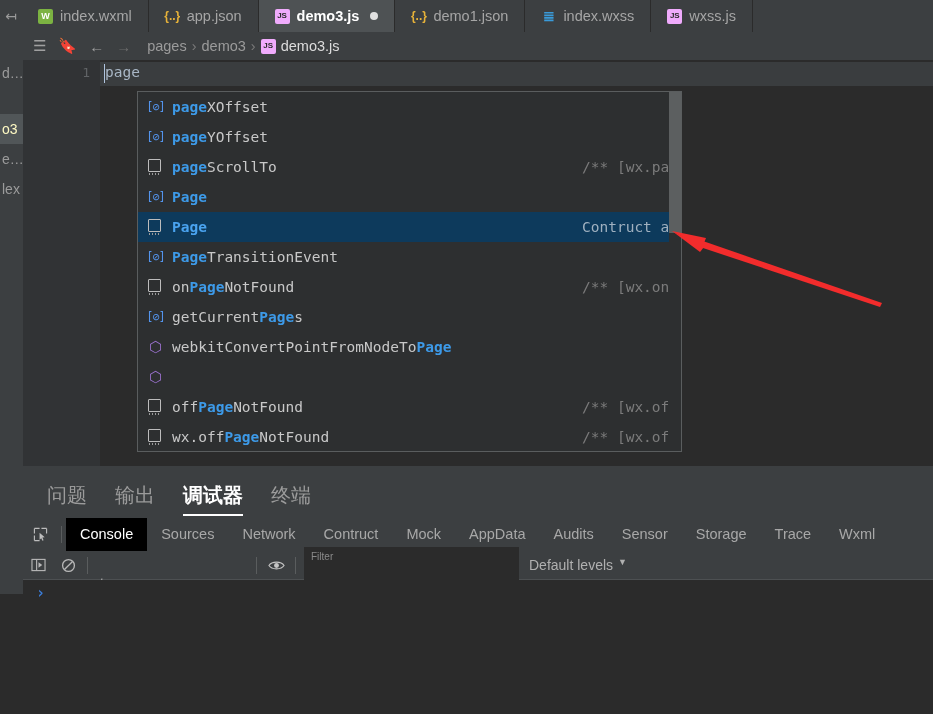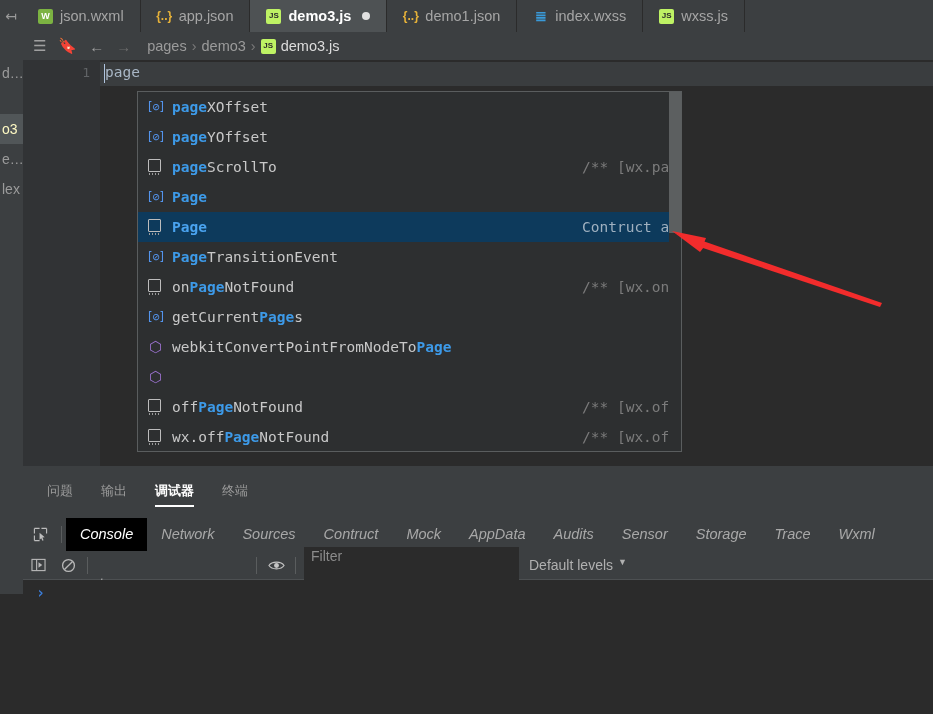--- a/index.html
+++ b/index.html
@@ -40,21 +40,21 @@
     background: #4e5254;
     color: #ffffff;
     font-weight: bold;
   }
   .ficon {
     width: 15px; height: 15px; flex: 0 0 15px;
     display: inline-flex; align-items: center; justify-content: center;
     font-size: 8px; font-weight: bold; line-height: 1;
     border-radius: 2px;
   }
-  .ficon.js { background: #bef264; color: #2b2b2b; font-family: "Liberation Sans", sans-serif; }
+  .ficon.js { background: #f0abfc; color: #2b2b2b; font-family: "Liberation Sans", sans-serif; }
   .ficon.json { background: transparent; color: #e8b339; font-size: 12px; }
   .ficon.wxml { background: #7cb342; color: #ffffff; border-radius: 2px 2px 2px 2px; font-size: 9px; }
   .ficon.wxss { background: transparent; color: #3a9ad9; font-size: 14px; font-weight: bold; }
   .tab-dot {
     width: 8px; height: 8px; border-radius: 50%;
     background: #e0e0e0; margin-left: 4px;
   }
 
   
   .breadcrumb-bar {
@@ -189,21 +189,21 @@
   .bottom-panel {
     position: absolute; left: 23px; top: 466px; width: 910px; height: 248px;
     background: #3c3f41;
   }
   .cn-tabs {
     position: absolute; left: 0; top: 16px; width: 910px; height: 36px;
     display: flex; align-items: flex-start; gap: 28px;
     padding-left: 24px; box-sizing: border-box;
   }
   .cn-tab {
-    color: #9b9b9b; font-size: 13px;
+    color: #9b9b9b; font-size: 20px;
     padding-bottom: 7px;
     position: relative;
   }
   .cn-tab.active { color: #ffffff; font-weight: bold; }
   .cn-tab.active::after {
     content: ""; position: absolute; left: 0; right: 0; bottom: 0;
     height: 2px; background: #ffffff;
   }
 
   .dt-bar {
@@ -239,21 +239,21 @@
   .ct-ctx {
     width: 160px; flex: 0 0 160px;
     display: flex; align-items: flex-end; justify-content: space-between;
     padding: 0 8px; box-sizing: border-box;
     color: #b0b0b0; font-size: 14px; margin-top: 35px;
   }
   .ct-caret { color: #b0b0b0; font-size: 9px; }
   .ct-filter {
     width: 215px; height: 36px;
     background: #2b2b2b;
-    color: #8b8b8b; font-size: 14px;
+    color: #8b8b8b; font-size: 10px;
     line-height: 19px; padding-left: 7px;
     margin-left: 4px; box-sizing: border-box;
   }
   .ct-levels {
     margin-left: 10px; color: #b0b0b0; font-size: 14px;
     display: flex; gap: 5px;
   }
   .console-body {
     position: absolute; left: 0; top: 114px; width: 910px; height: 134px;
     background: #2b2b2b;
@@ -275,21 +275,21 @@
 </head>
 <body>
 
 <div id="root">
 
   <div class="tabbar">
     <div class="tabbar-left-arrow">↤</div>
 
     <div class="tab">
       <span class="ficon wxml">W</span>
-      <span>json.wxml</span>
+      <span>index.wxml</span>
     </div>
 
     <div class="tab">
       <span class="ficon json">{..}</span>
       <span>app.json</span>
     </div>
 
     <div class="tab active">
       <span class="ficon js">JS</span>
       <span>demo3.js</span>
@@ -426,24 +426,24 @@
 
     <div class="dt-bar">
       <div class="dt-inspect">
         <svg width="15" height="15" viewBox="0 0 16 16">
           <path d="M1.5 1.5 H7 M1.5 1.5 V7 M14.5 1.5 H9 M14.5 1.5 V7" stroke="#bdbdbd" stroke-width="1.2" fill="none"></path>
           <path d="M1.5 14.5 H7 M1.5 14.5 V9" stroke="#bdbdbd" stroke-width="1.2" fill="none"></path>
           <path d="M7 6 L12.5 11 L10 11.3 L11.3 14 L10 14.6 L8.8 11.9 L7 13.6 Z" fill="#bdbdbd"></path>
         </svg>
       </div>
       <div class="dt-div"></div>
-      <div id="dt-tabs" style="display:flex;align-items:flex-start;font-style:italic;">
+      <div id="dt-tabs" style="display:flex;align-items:flex-start;">
           <div class="dt-tab active">Console</div>
+          <div class="dt-tab">Sources</div>
           <div class="dt-tab">Network</div>
-          <div class="dt-tab">Sources</div>
           <div class="dt-tab">Contruct</div>
           <div class="dt-tab">Mock</div>
           <div class="dt-tab">AppData</div>
           <div class="dt-tab">Audits</div>
           <div class="dt-tab">Sensor</div>
           <div class="dt-tab">Storage</div>
           <div class="dt-tab">Trace</div>
           <div class="dt-tab">Wxml</div>
         </div>
     </div>

